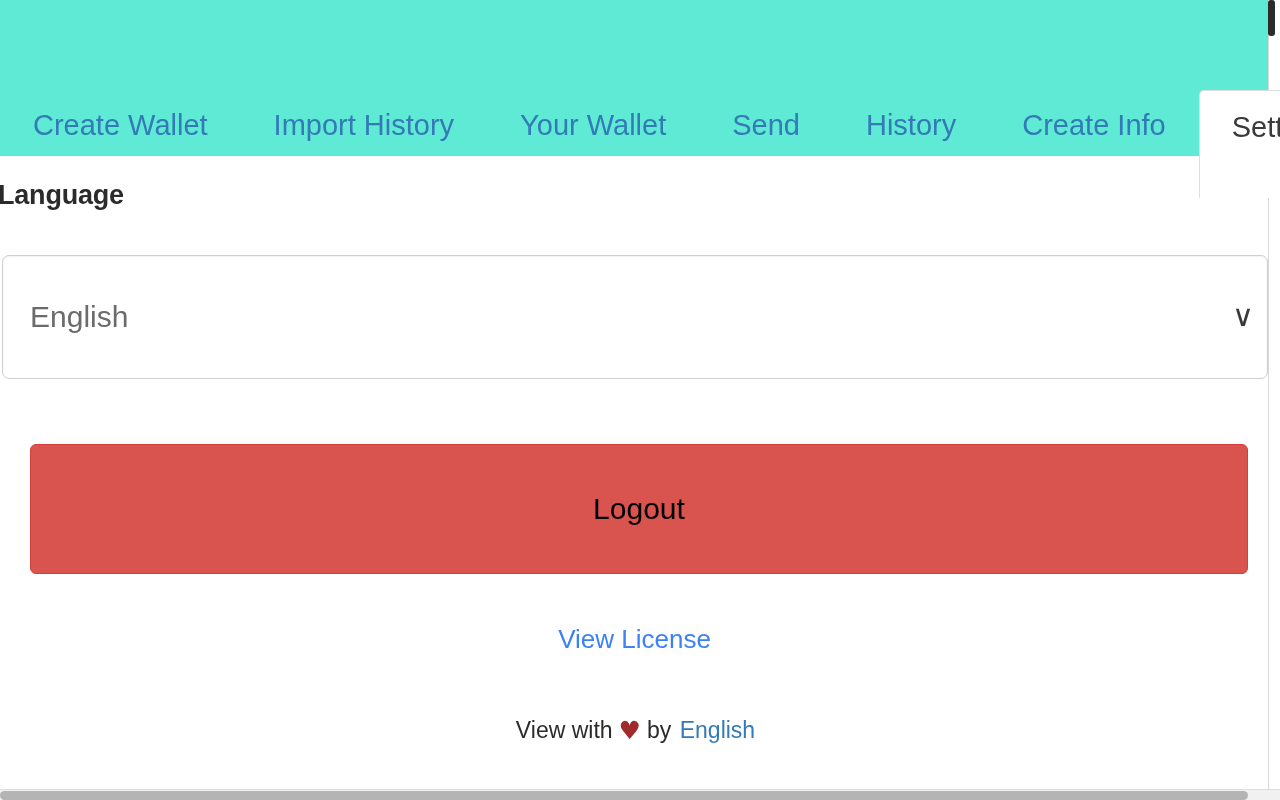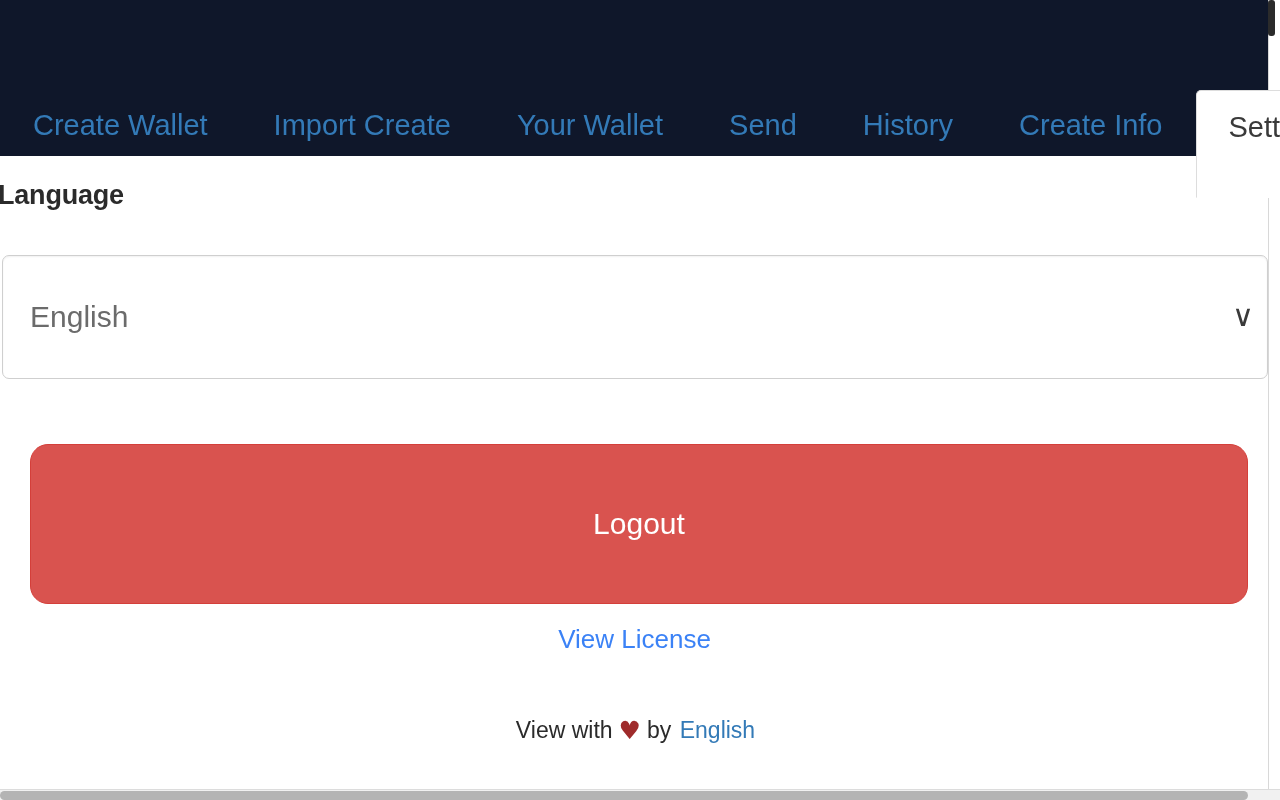--- a/index.html
+++ b/index.html
@@ -46,21 +46,21 @@
 
   
   .tab-bar {
     position: absolute;
     top: 0;
     left: 0;
     width: 1269px;
     height: 200px;
     box-sizing: border-box;
     border-bottom: 2px solid #e3e3e3;
-    background: #0f172a;
+    background: #5eead4;
   }
   .tab-list {
     position: absolute;
     left: 0;
     bottom: 2px;
     height: 154px;
     display: flex;
     align-items: flex-end;
     margin: 0;
     padding: 0;
@@ -146,26 +146,26 @@
     color: #3a3a3a;
     font-family: "DejaVu Sans", sans-serif;
     line-height: 1;
   }
 
   .logout-button {
     position: absolute;
     left: 30px;
     top: 288px;
     width: 1218px;
-    height: 160px;
+    height: 130px;
     box-sizing: border-box;
     background: #d9534f;
     border: 1px solid #d43f3a;
-    border-radius: 18px;
-    color: #ffffff;
+    border-radius: 6px;
+    color: #000000;
     font-size: 30px;
     font-family: "Liberation Sans", sans-serif;
     cursor: pointer;
     display: flex;
     align-items: center;
     justify-content: center;
     padding: 0;
   }
 
   .license-link {
@@ -229,21 +229,21 @@
 <body>
 
 <div class="viewport">
 
   <nav class="tab-bar">
     <ul class="tab-list">
       <li>
           <a class="tab-item" href="#">Create Wallet</a>
         </li>
       <li>
-          <a class="tab-item" href="#">Import Create</a>
+          <a class="tab-item" href="#">Import History</a>
         </li>
       <li>
           <a class="tab-item" href="#">Your Wallet</a>
         </li>
       <li>
           <a class="tab-item" href="#">Send</a>
         </li>
       <li>
           <a class="tab-item" href="#">History</a>
         </li>

